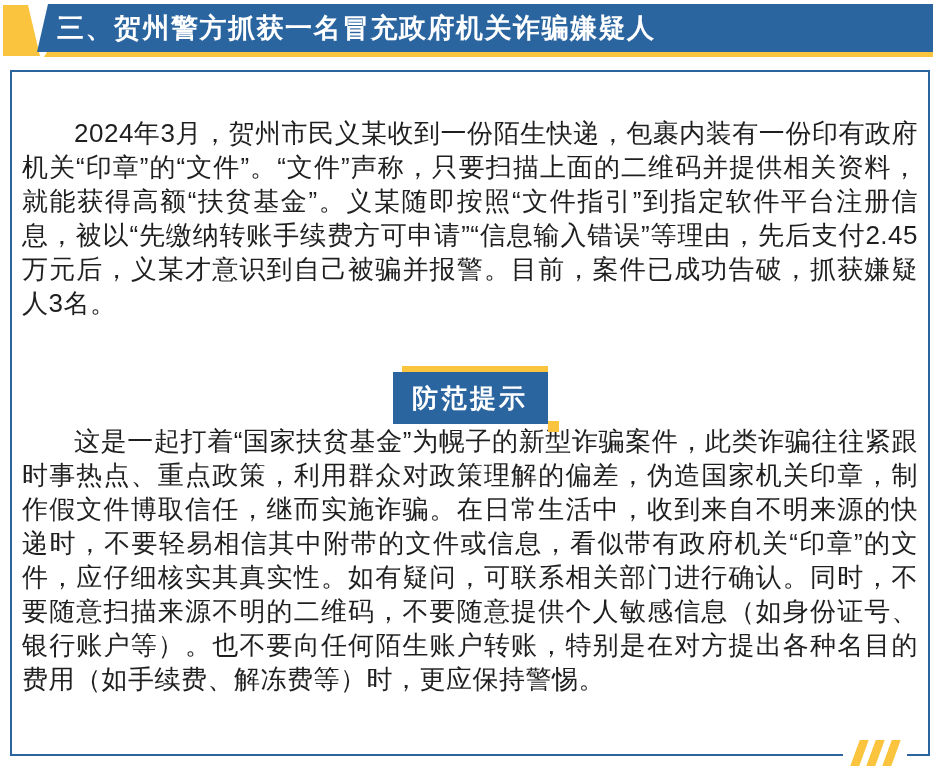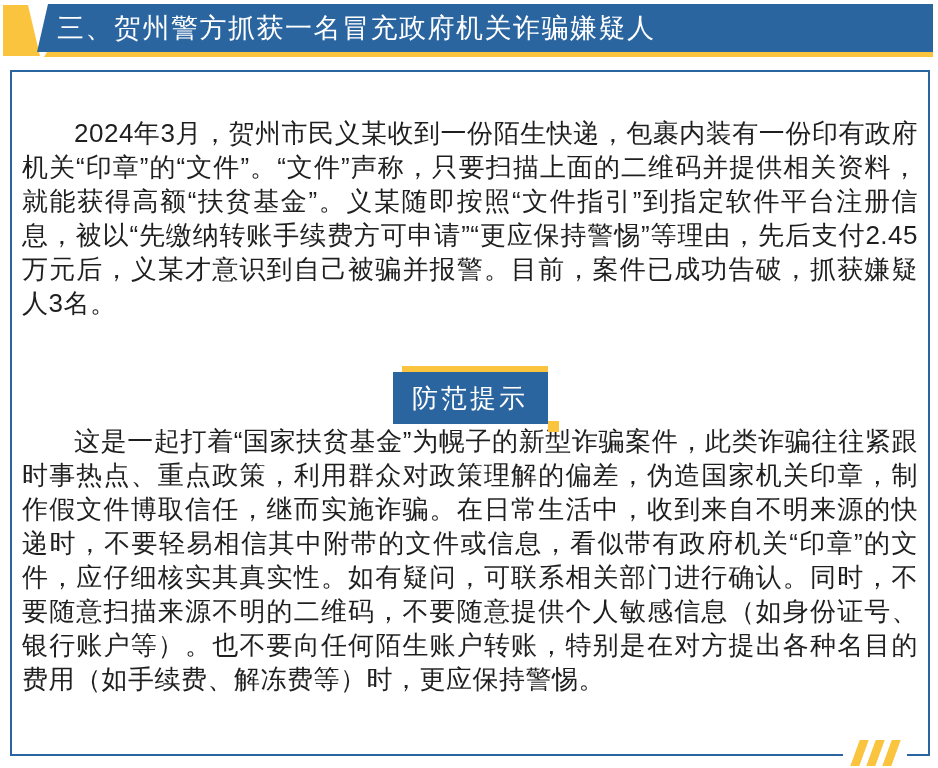--- a/index.html
+++ b/index.html
@@ -26,21 +26,21 @@
   }
   .header-bar{
     position:absolute; left:34px; top:0; width:896px; height:48px;
     background:var(--blue);
     clip-path:polygon(11px 0, 100% 0, 100% 100%, 0 100%);
     display:flex; align-items:center;
     padding-left:20px;
   }
   .header-title{
     margin:0;
-    font-size:27px; font-weight:normal; color:#ffffff;
+    font-size:27px; font-weight:bold; color:#ffffff;
     letter-spacing:1.5px;
     white-space:nowrap;
   }
   .header-underline{
     position:absolute; left:41px; top:48px; width:889px; height:5px;
     background:var(--yellow);
     clip-path:polygon(3px 0, 100% 0, 100% 100%, 0 100%);
   }
 
   
@@ -72,21 +72,21 @@
     margin-left:9px;
     background:var(--yellow);
   }
   .badge-box{
     width:155px; height:52px;
     background:var(--blue);
     display:flex; align-items:center; justify-content:center;
   }
   .badge-label{
     color:#ffffff;
-    font-size:26px; font-weight:normal;
+    font-size:26px; font-weight:bold;
     letter-spacing:3px;
     white-space:nowrap;
   }
   .badge-corner{
     position:absolute; right:-11px; bottom:-8px;
     width:11px; height:11px;
     background:var(--yellow);
   }
 
   
@@ -112,21 +112,21 @@
   <header class="header-band">
     <div class="accent-shape"></div>
     <div class="header-bar">
       <h1 class="header-title">三、贺州警方抓获一名冒充政府机关诈骗嫌疑人</h1>
     </div>
     <div class="header-underline"></div>
   </header>
 
   <main class="content-box">
 
-    <p class="body-text">2024年3月，贺州市民义某收到一份陌生快递，包裹内装有一份印有政府机关“印章”的“文件”。“文件”声称，只要扫描上面的二维码并提供相关资料，就能获得高额“扶贫基金”。义某随即按照“文件指引”到指定软件平台注册信息，被以“先缴纳转账手续费方可申请”“更应保持警惕”等理由，先后支付2.45万元后，义某才意识到自己被骗并报警。目前，案件已成功告破，抓获嫌疑人3名。</p>
+    <p class="body-text">2024年3月，贺州市民义某收到一份陌生快递，包裹内装有一份印有政府机关“印章”的“文件”。“文件”声称，只要扫描上面的二维码并提供相关资料，就能获得高额“扶贫基金”。义某随即按照“文件指引”到指定软件平台注册信息，被以“先缴纳转账手续费方可申请”“信息输入错误”等理由，先后支付2.45万元后，义某才意识到自己被骗并报警。目前，案件已成功告破，抓获嫌疑人3名。</p>
 
     <div class="badge-wrap">
       <div class="badge-topbar"></div>
       <div class="badge-box">
         <span class="badge-label">防范提示</span>
       </div>
       <div class="badge-corner"></div>
     </div>
 
     <p class="body-text tips-text">这是一起打着“国家扶贫基金”为幌子的新型诈骗案件，此类诈骗往往紧跟时事热点、重点政策，利用群众对政策理解的偏差，伪造国家机关印章，制作假文件博取信任，继而实施诈骗。在日常生活中，收到来自不明来源的快递时，不要轻易相信其中附带的文件或信息，看似带有政府机关“印章”的文件，应仔细核实其真实性。如有疑问，可联系相关部门进行确认。同时，不要随意扫描来源不明的二维码，不要随意提供个人敏感信息（如身份证号、银行账户等）。也不要向任何陌生账户转账，特别是在对方提出各种名目的费用（如手续费、解冻费等）时，更应保持警惕。</p>

